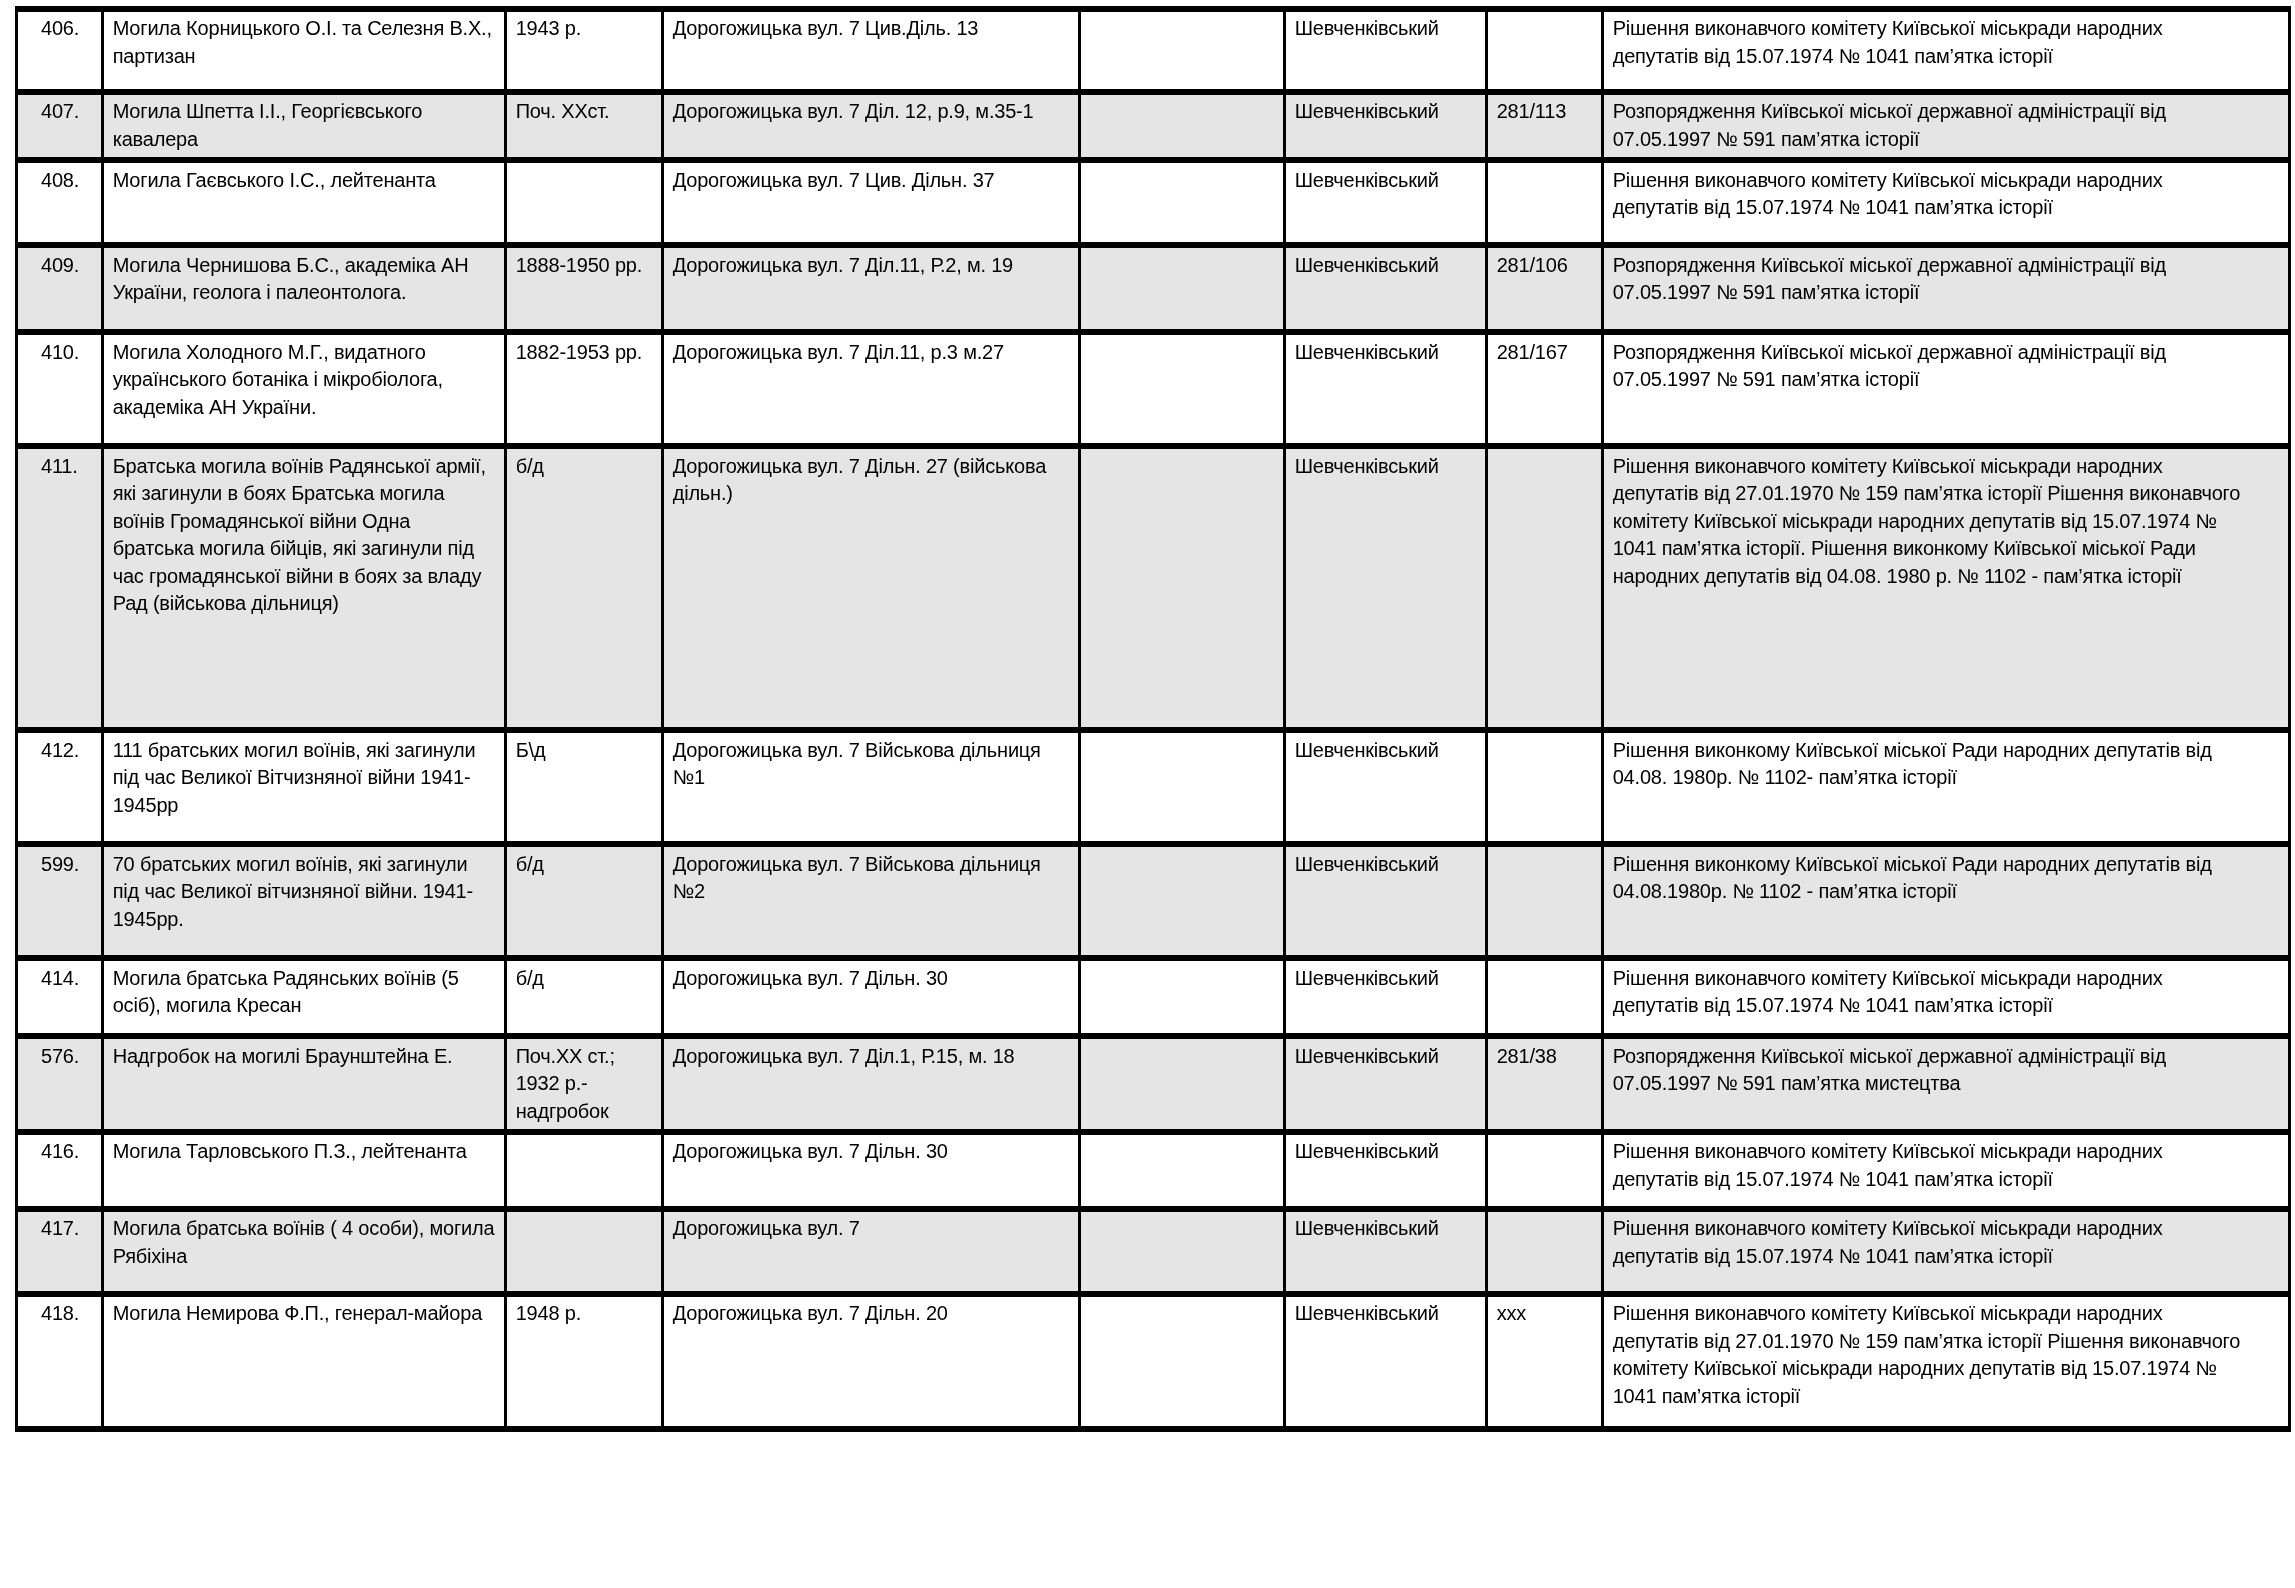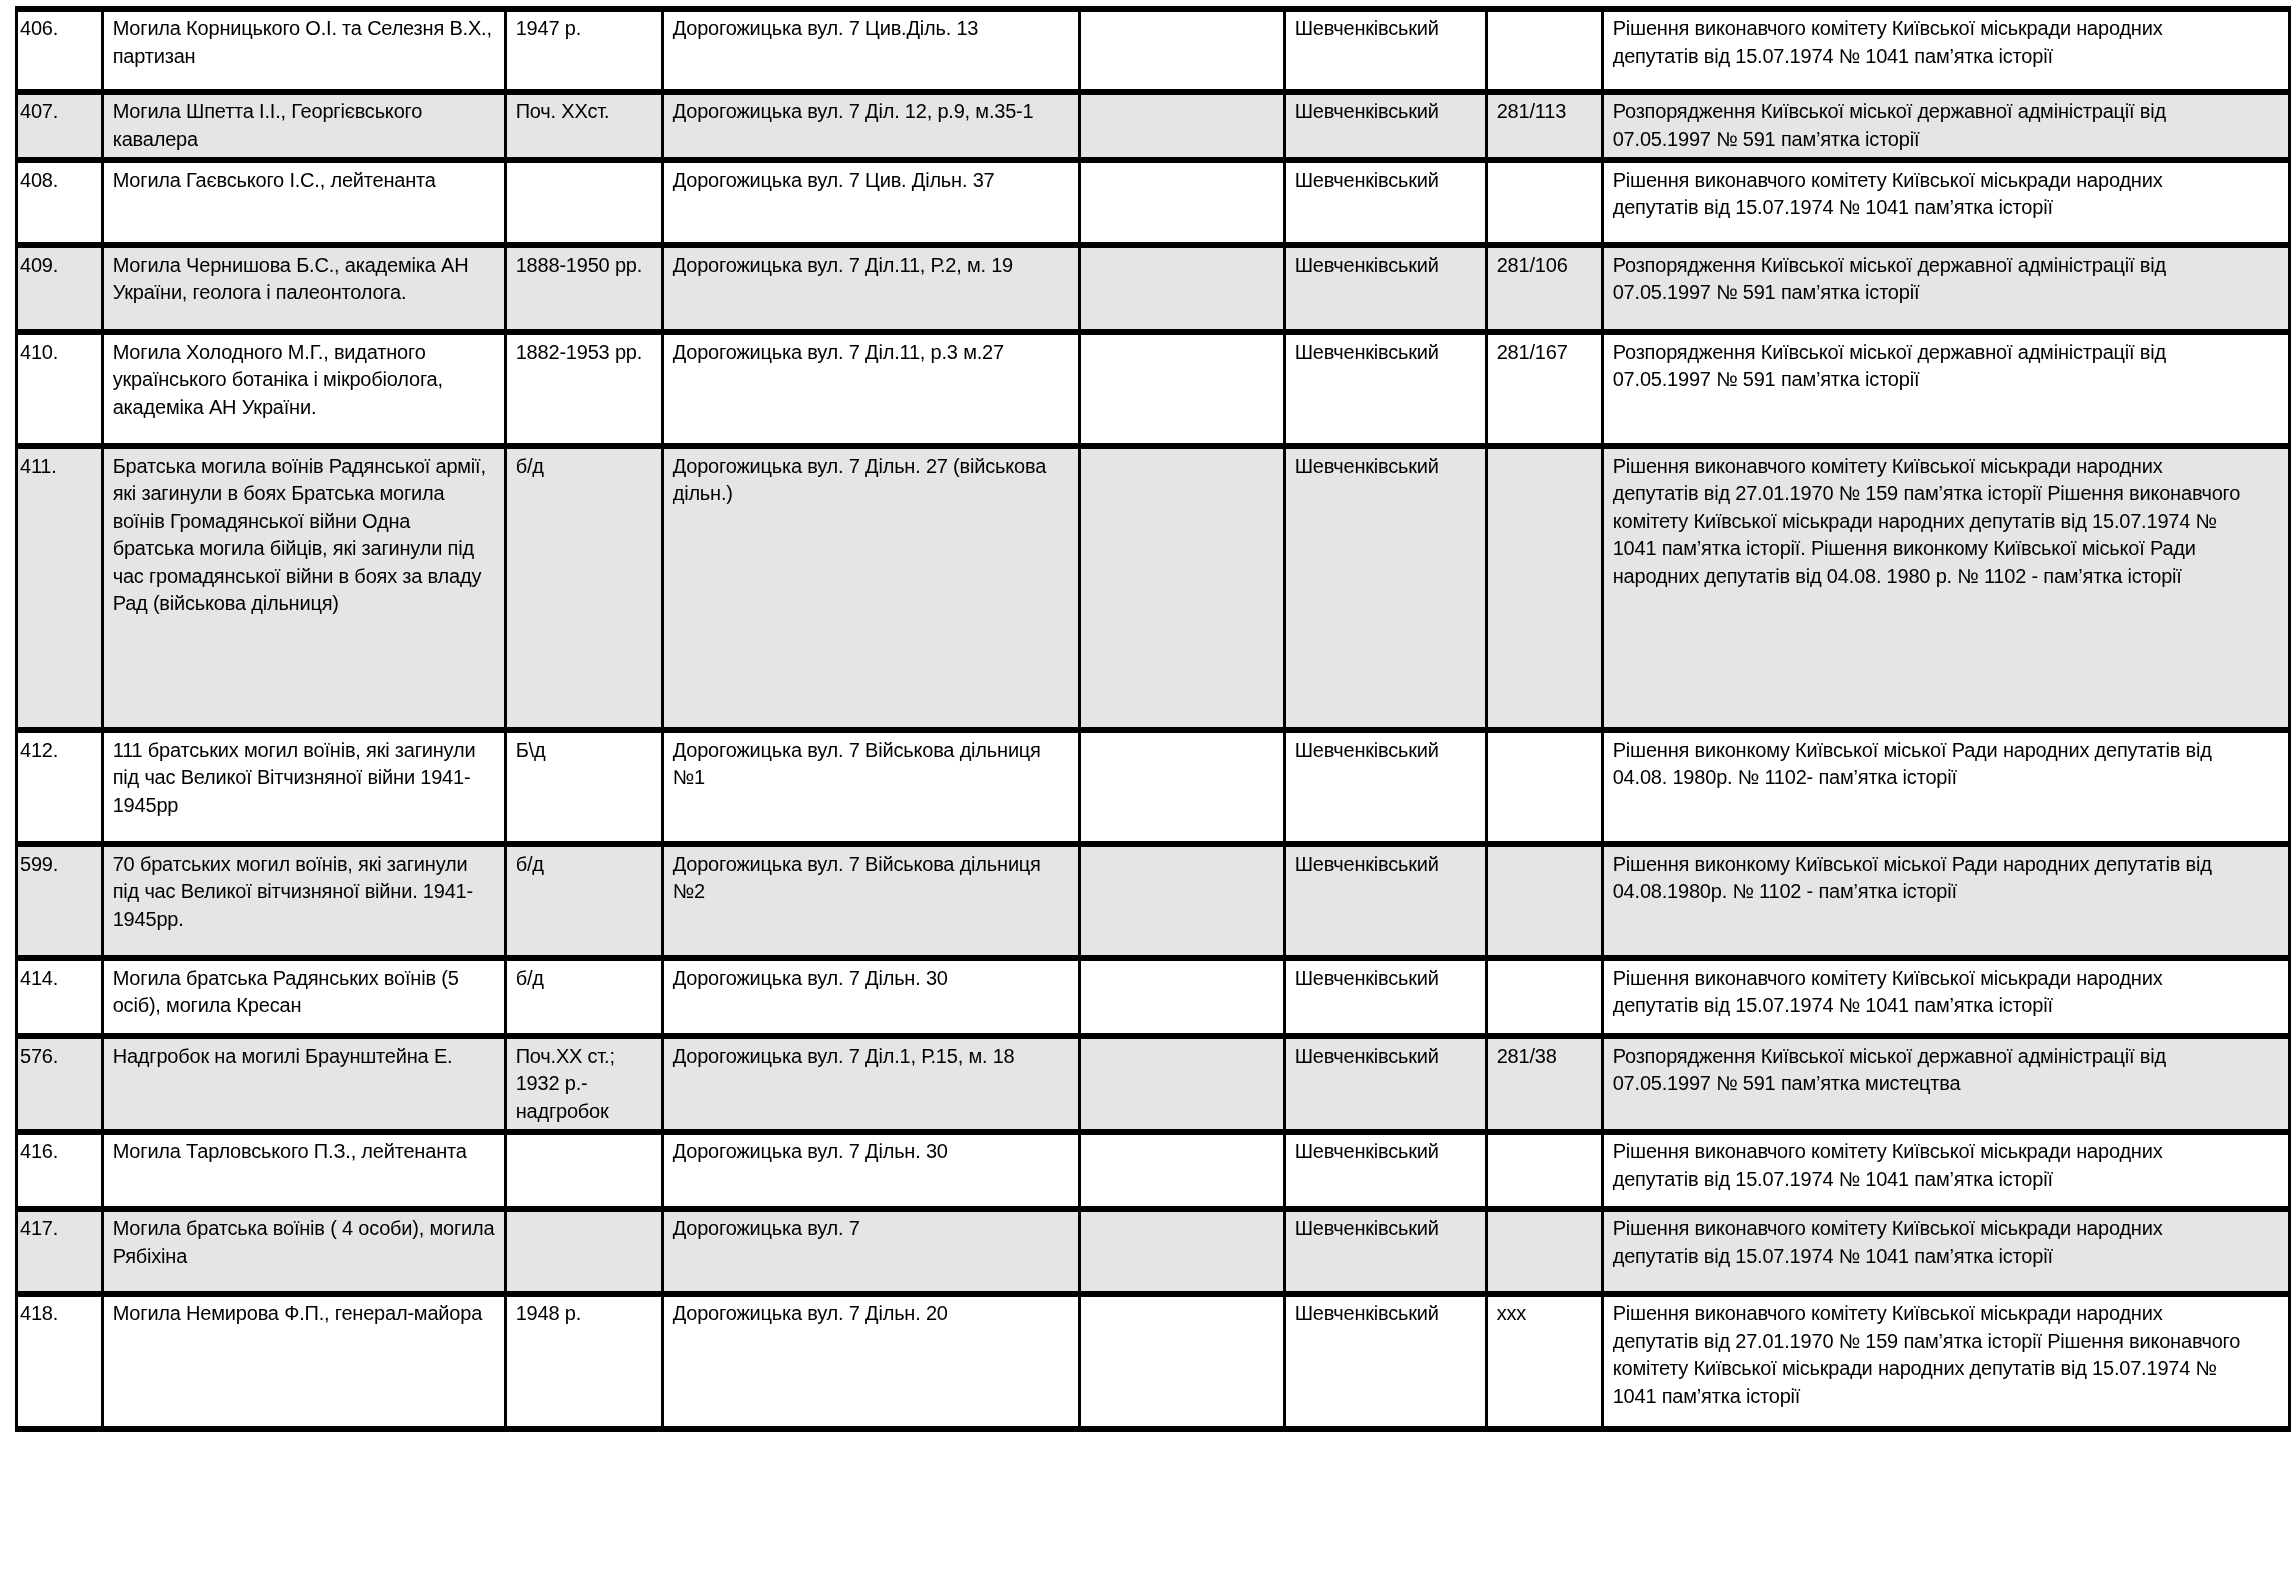--- a/index.html
+++ b/index.html
@@ -41,21 +41,21 @@
   td {
     border-left: 3.6px solid #000;
     border-right: 3.6px solid #000;
     border-top: 6.5px solid #000;
     border-bottom: 6.5px solid #000;
     vertical-align: top;
     padding: 3.6px 8.7px 3.6px 8.7px;
     word-wrap: break-word;
   }
   td.decision { padding-right: 44px; }
-  td.num { padding-left: 2px; }
+  td.num { padding-left: 23px; }
   tr.shaded td { background: #e5e5e5; }
   tr.plain  td { background: #ffffff; }
 </style>
 </head>
 <body>
 
 <div class="page">
   <table class="registry">
     <colgroup>
       <col class="c-num">
@@ -64,21 +64,21 @@
       <col class="c-address">
       <col class="c-empty">
       <col class="c-district">
       <col class="c-code">
       <col class="c-decision">
     </colgroup>
     <tbody id="registry-body">
         <tr class="plain" style="height: 83px;">
           <td class="num">406.</td>
           <td class="name">Могила Корницького О.І. та Селезня В.Х., партизан</td>
-          <td class="date">1947 р.</td>
+          <td class="date">1943 р.</td>
           <td class="address">Дорогожицька вул. 7 Цив.Діль. 13</td>
           <td class="extra"></td>
           <td class="district">Шевченківський</td>
           <td class="code"></td>
           <td class="decision">Рішення виконавчого комітету Київської міськради народних депутатів від 15.07.1974 № 1041 пам’ятка історії</td>
         </tr>
         <tr class="shaded" style="height: 56px;">
           <td class="num">407.</td>
           <td class="name">Могила Шпетта І.І., Георгієвського кавалера</td>
           <td class="date">Поч. ХХст.</td>

